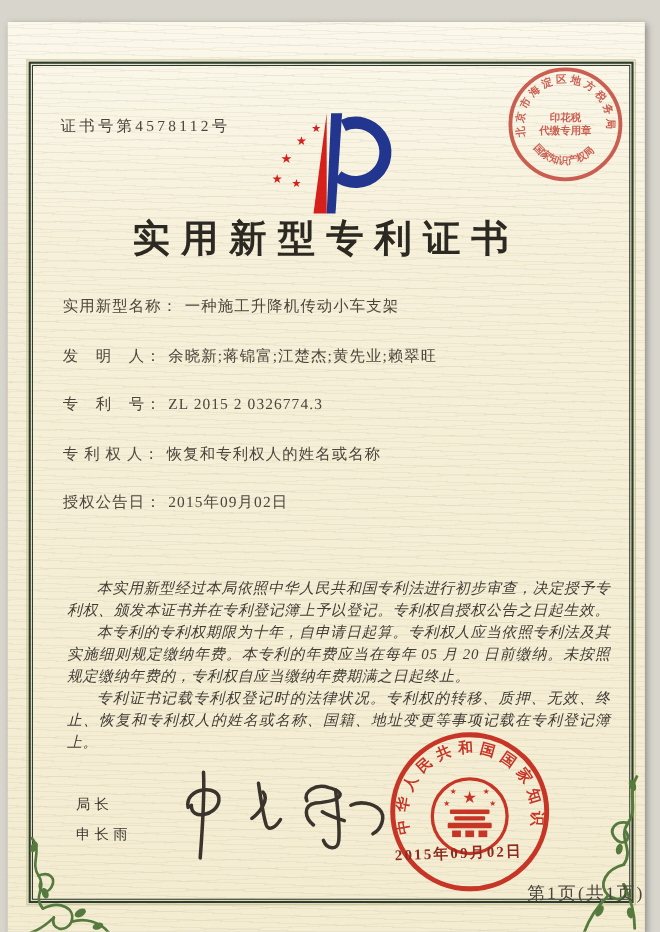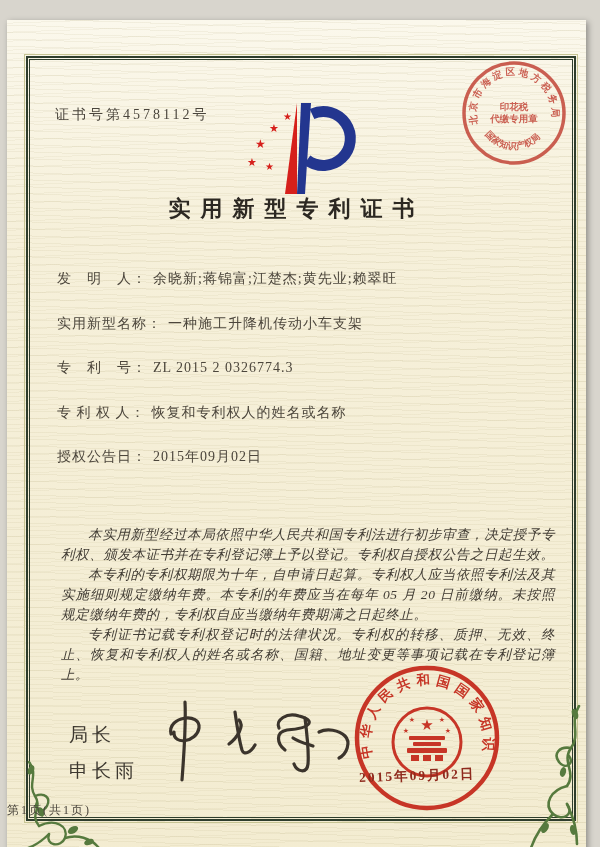--- a/index.html
+++ b/index.html
@@ -23,43 +23,43 @@
   }
   .frame-inner{position:absolute;inset:1px;border:1px solid #2e3d2c;}
   .cert-no{
     position:absolute;left:48px;top:86px;font-size:14px;color:#4a453c;
     letter-spacing:3px;
   }
   .tax-stamp{position:absolute;left:452px;top:38px;opacity:.8;}
   .logo{position:absolute;left:216px;top:82px;}
   .title{
     position:absolute;left:0;top:174px;width:100%;text-align:center;
-    font-size:22px;font-weight:bold;letter-spacing:10px;color:#2c2822;
+    font-size:34px;font-weight:bold;letter-spacing:10px;color:#2c2822;
   }
   .fields{position:absolute;left:50px;top:250px;}
   .field{height:44.6px;font-size:14px;color:#4c463c;white-space:nowrap;letter-spacing:1px;}
   .field .lbl{display:inline-block;}
   .field .val{margin-left:6px;}
   .paras{
     position:absolute;left:54px;top:505px;width:494px;
     font-size:13.5px;line-height:20px;color:#413c34;
     font-style:italic;text-align:justify;letter-spacing:0.6px;
   }
   .paras p{margin:0;text-indent:2em;}
-  .director{position:absolute;left:62px;top:702px;font-size:19px;color:#3c372f;letter-spacing:4px;}
+  .director{position:absolute;left:62px;top:702px;font-size:13px;color:#3c372f;letter-spacing:4px;}
   .director div{margin-bottom:10px;}
   .signature{position:absolute;left:140px;top:672px;}
   .seal{position:absolute;left:344px;top:642px;opacity:.93;}
   .seal-date{
     position:absolute;left:352px;top:747px;font-size:13.5px;font-weight:bold;
     color:#8f2a1e;letter-spacing:2px;transform:rotate(-2deg);
   }
   .footer{
-    position:absolute;left:0;top:782px;width:100%;text-align:left;
-    font-size:12px;color:#4a453c;letter-spacing:2px;
+    position:absolute;left:0;top:782px;width:100%;text-align:right;
+    font-size:16px;color:#4a453c;letter-spacing:2px;
   }
   .flourish{position:absolute;}
   .fl-bl{left:8px;top:736px;}
   .fl-br{left:508px;top:682px;}
 </style>
 </head>
 <body>
 
 <div class="paper">
 
@@ -97,24 +97,24 @@
       <text x="32" y="46" font-size="12" fill="#d6201b">★</text>
       <text x="24" y="64" font-size="11" fill="#d6201b">★</text>
       <text x="42" y="68" font-size="10" fill="#d6201b">★</text>
     </svg>
   </div>
 
   <div class="title">实用新型专利证书</div>
 
   <div class="fields">
     <div class="field">
+      <span class="lbl">实用新型名称：</span><span class="val">一种施工升降机传动小车支架</span>
+    </div>
+    <div class="field">
       <span class="lbl">发　明　人：</span><span class="val">余晓新;蒋锦富;江楚杰;黄先业;赖翠旺</span>
-    </div>
-    <div class="field">
-      <span class="lbl">实用新型名称：</span><span class="val">一种施工升降机传动小车支架</span>
     </div>
     <div class="field">
       <span class="lbl">专　利　号：</span><span class="val">ZL 2015 2 0326774.3</span>
     </div>
     <div class="field">
       <span class="lbl">专 利 权 人：</span><span class="val">恢复和专利权人的姓名或名称</span>
     </div>
     <div class="field">
       <span class="lbl">授权公告日：</span><span class="val">2015年09月02日</span>
     </div>

